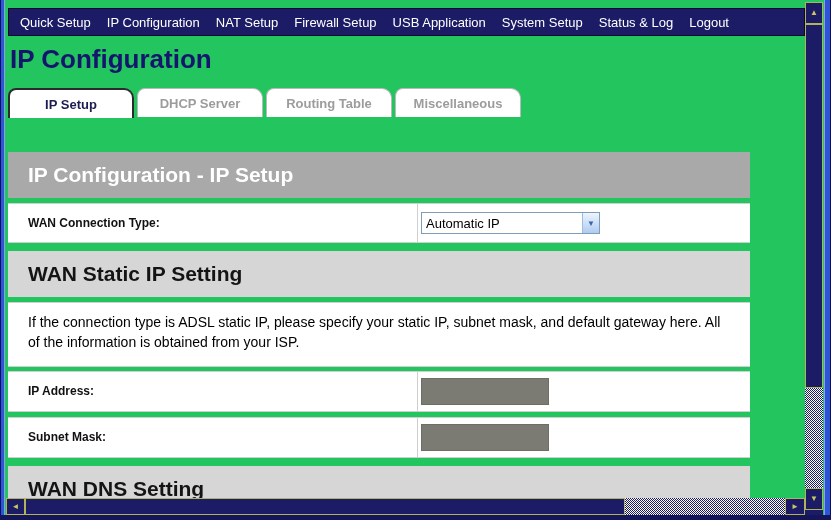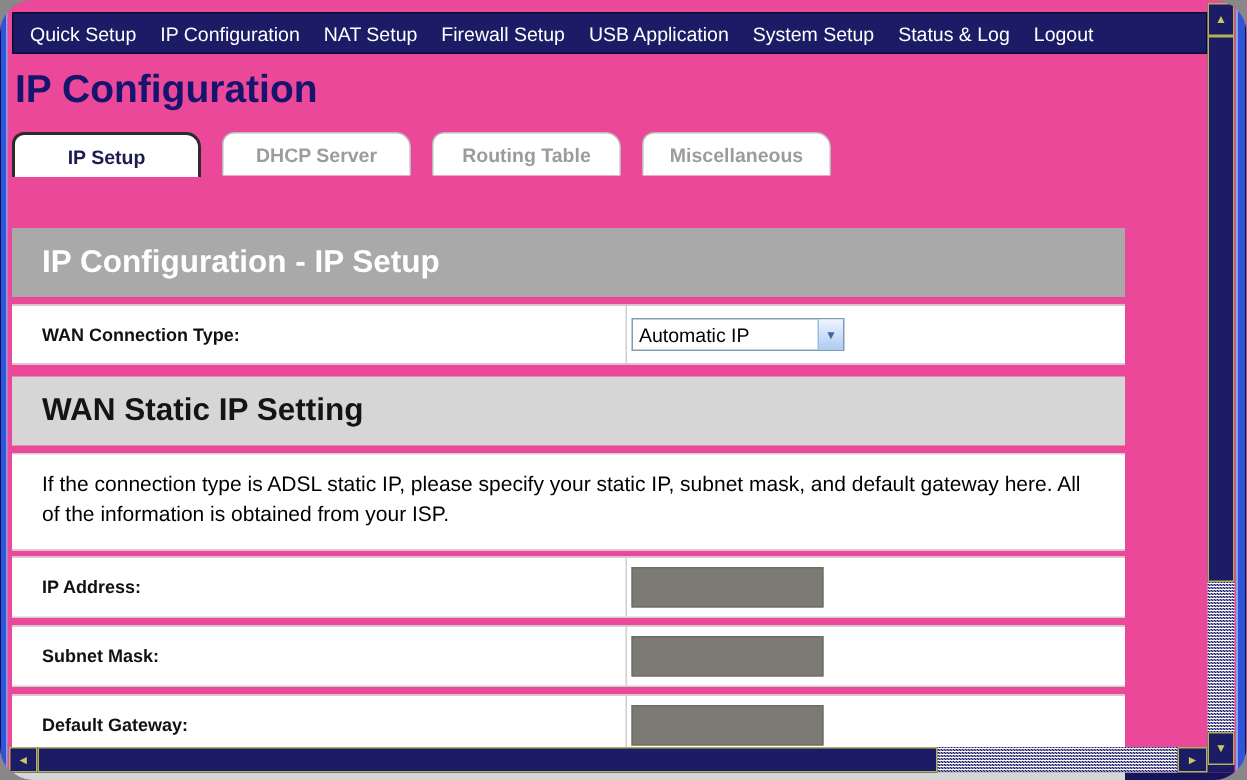--- a/index.html
+++ b/index.html
@@ -1,19 +1,19 @@
 <!DOCTYPE html>
 <html><head>
 <meta charset="utf-8">
 <style>
   * { margin:0; padding:0; box-sizing:border-box; }
   html,body { background:#888; }
   .window {
-    position:relative; width:831px; height:520px; background:#ec4899;
-    font-family:"Liberation Sans", sans-serif; overflow:hidden;border-radius:22px;
+    position:relative; width:831px; height:520px; background:#22c55e;
+    font-family:"Liberation Sans", sans-serif; overflow:hidden;
   }
   
   .edge-left  { position:absolute; left:0; top:0; width:5px; height:520px;
                 background:linear-gradient(to right,#0e0e5e 0 1px,#2e55d5 1px 4px,#8aa0ea 4px); }
   .edge-right { position:absolute; right:0; top:0; width:7px; height:520px;
                 background:linear-gradient(to right,#8aa0ea 0 1px,#2e55d5 1px 6px,#0e0e5e 6px); }
   .edge-bottom{ position:absolute; left:0; top:515px; width:831px; height:5px; background:#15155c; }
 
   
   .navbar {
@@ -25,21 +25,21 @@
 
   
   .page-title {
     position:absolute; left:10px; top:44px;
     font-size:26px; font-weight:bold; color:#15156e;
   }
 
   
   .tabs { position:absolute; left:8px; top:88px; display:flex; }
   .tab {
-    width:126px; height:29px; margin-right:14px; background:#fff;
+    width:126px; height:29px; margin-right:3px; background:#fff;
     display:flex; align-items:center; justify-content:center;
     font-size:13px; font-weight:bold; color:#9c9c9c;
     border:1px solid #b9b9b9; border-bottom:none; border-radius:8px 10px 0 0;
     cursor:pointer;
   }
   .tab.active { border:2px solid #2b2b2b; border-bottom:none; color:#1c1c50; height:30px; }
 
   
   .content { position:absolute; left:8px; top:152px; width:742px; }
   .sec-header { font-size:21px; font-weight:bold; padding:11px 20px 11px 20px; margin-bottom:5px; }
@@ -59,21 +59,21 @@
     display:flex; align-items:center; padding:6px 0 6px 3px;
   }
   .desc {
     border-top:1px solid #cfcfcf; border-bottom:1px solid #cfcfcf;
     padding:9px 22px 13px 20px; font-size:14px; line-height:1.45; color:#000;
     margin-bottom:4px; background:#fff;
   }
 
   
   .select {
-    width:142px; height:22px; background:#fff; border:1px solid #7f9db9;
+    width:179px; height:22px; background:#fff; border:1px solid #7f9db9;
     display:flex; align-items:center; font-size:13px; color:#000; cursor:pointer;
   }
   .select .sel-text { flex:1; padding-left:4px; }
   .select .sel-btn {
     width:17px; height:20px; border-left:1px solid #9ebcdd;
     background:linear-gradient(#eef5fe,#c7dcf7 60%,#aecbf0);
     display:flex; align-items:center; justify-content:center;
     color:#3f63a8; font-size:8px;
   }
 
@@ -157,26 +157,20 @@
       </div>
     </div>
 
     <div class="row">
       <div class="label">Subnet Mask:</div>
       <div class="value">
         <div class="gray-input"></div>
       </div>
     </div>
 
-    <div class="row">
-      <div class="label">Default Gateway:</div>
-      <div class="value">
-        <div class="gray-input"></div>
-      </div>
-    </div>
 
     <div class="sec-header light">WAN DNS Setting</div>
 
   </div>
 
   <div class="vscroll">
     <div class="sb-btn v-up">▲</div>
     <div class="sb-thumb v-thumb"></div>
     <div class="sb-track v-track"></div>
     <div class="sb-btn v-down">▼</div>

